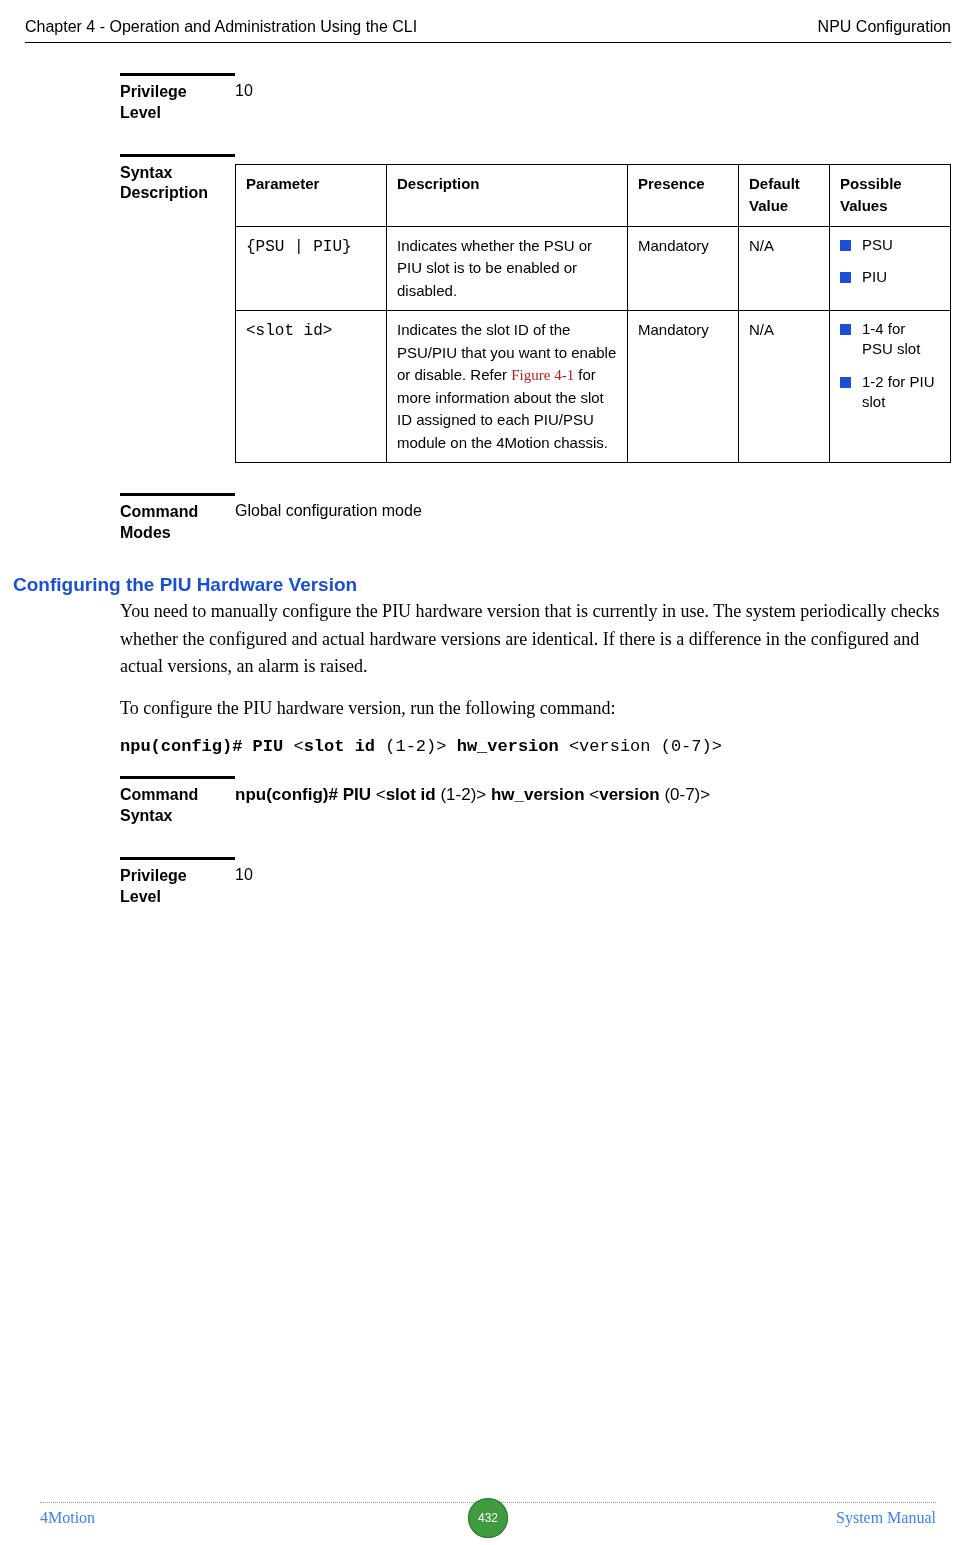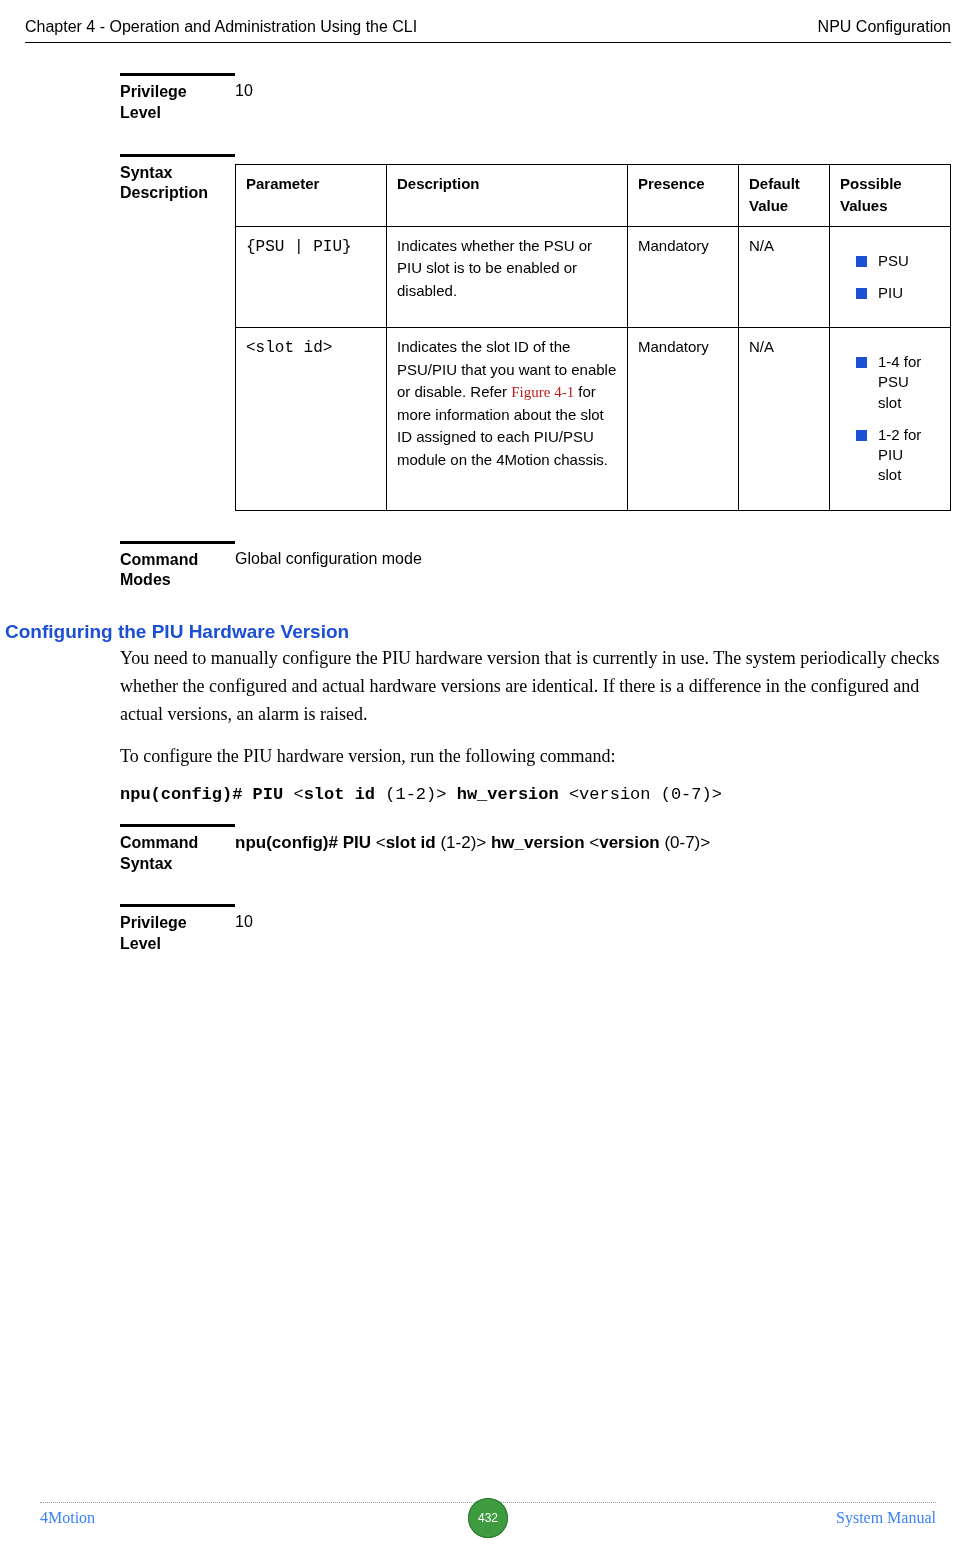--- a/index.html
+++ b/index.html
@@ -70,21 +70,21 @@
   table.syntax th {
     font-weight: bold;
   }
   .mono {
     font-family: 'Courier New', Courier, monospace;
     font-size: 16px;
   }
   .bullets {
     list-style: none;
     padding: 0;
-    margin: 16px;
+    margin: 0;
   }
   .bullets li {
     position: relative;
     padding-left: 22px;
     margin-bottom: 12px;
     line-height: 1.35;
   }
   .bullets li::before {
     content: '';
     position: absolute;
@@ -100,20 +100,21 @@
     margin-left: -115px;
     font-family: Arial, Helvetica, sans-serif;
     font-weight: bold;
     font-size: 19px;
     color: #1a4fd6;
     padding-top: 2px;
   }
   .section-head-wrap {
     margin-left: -115px;
     display: flex;
+    gap: 8px;
   }
   .section-title {
     font-family: Arial, Helvetica, sans-serif;
     font-weight: bold;
     font-size: 19px;
     color: #1a4fd6;
   }
   .body-text {
     font-family: Georgia, 'Times New Roman', serif;
     font-size: 18px;

